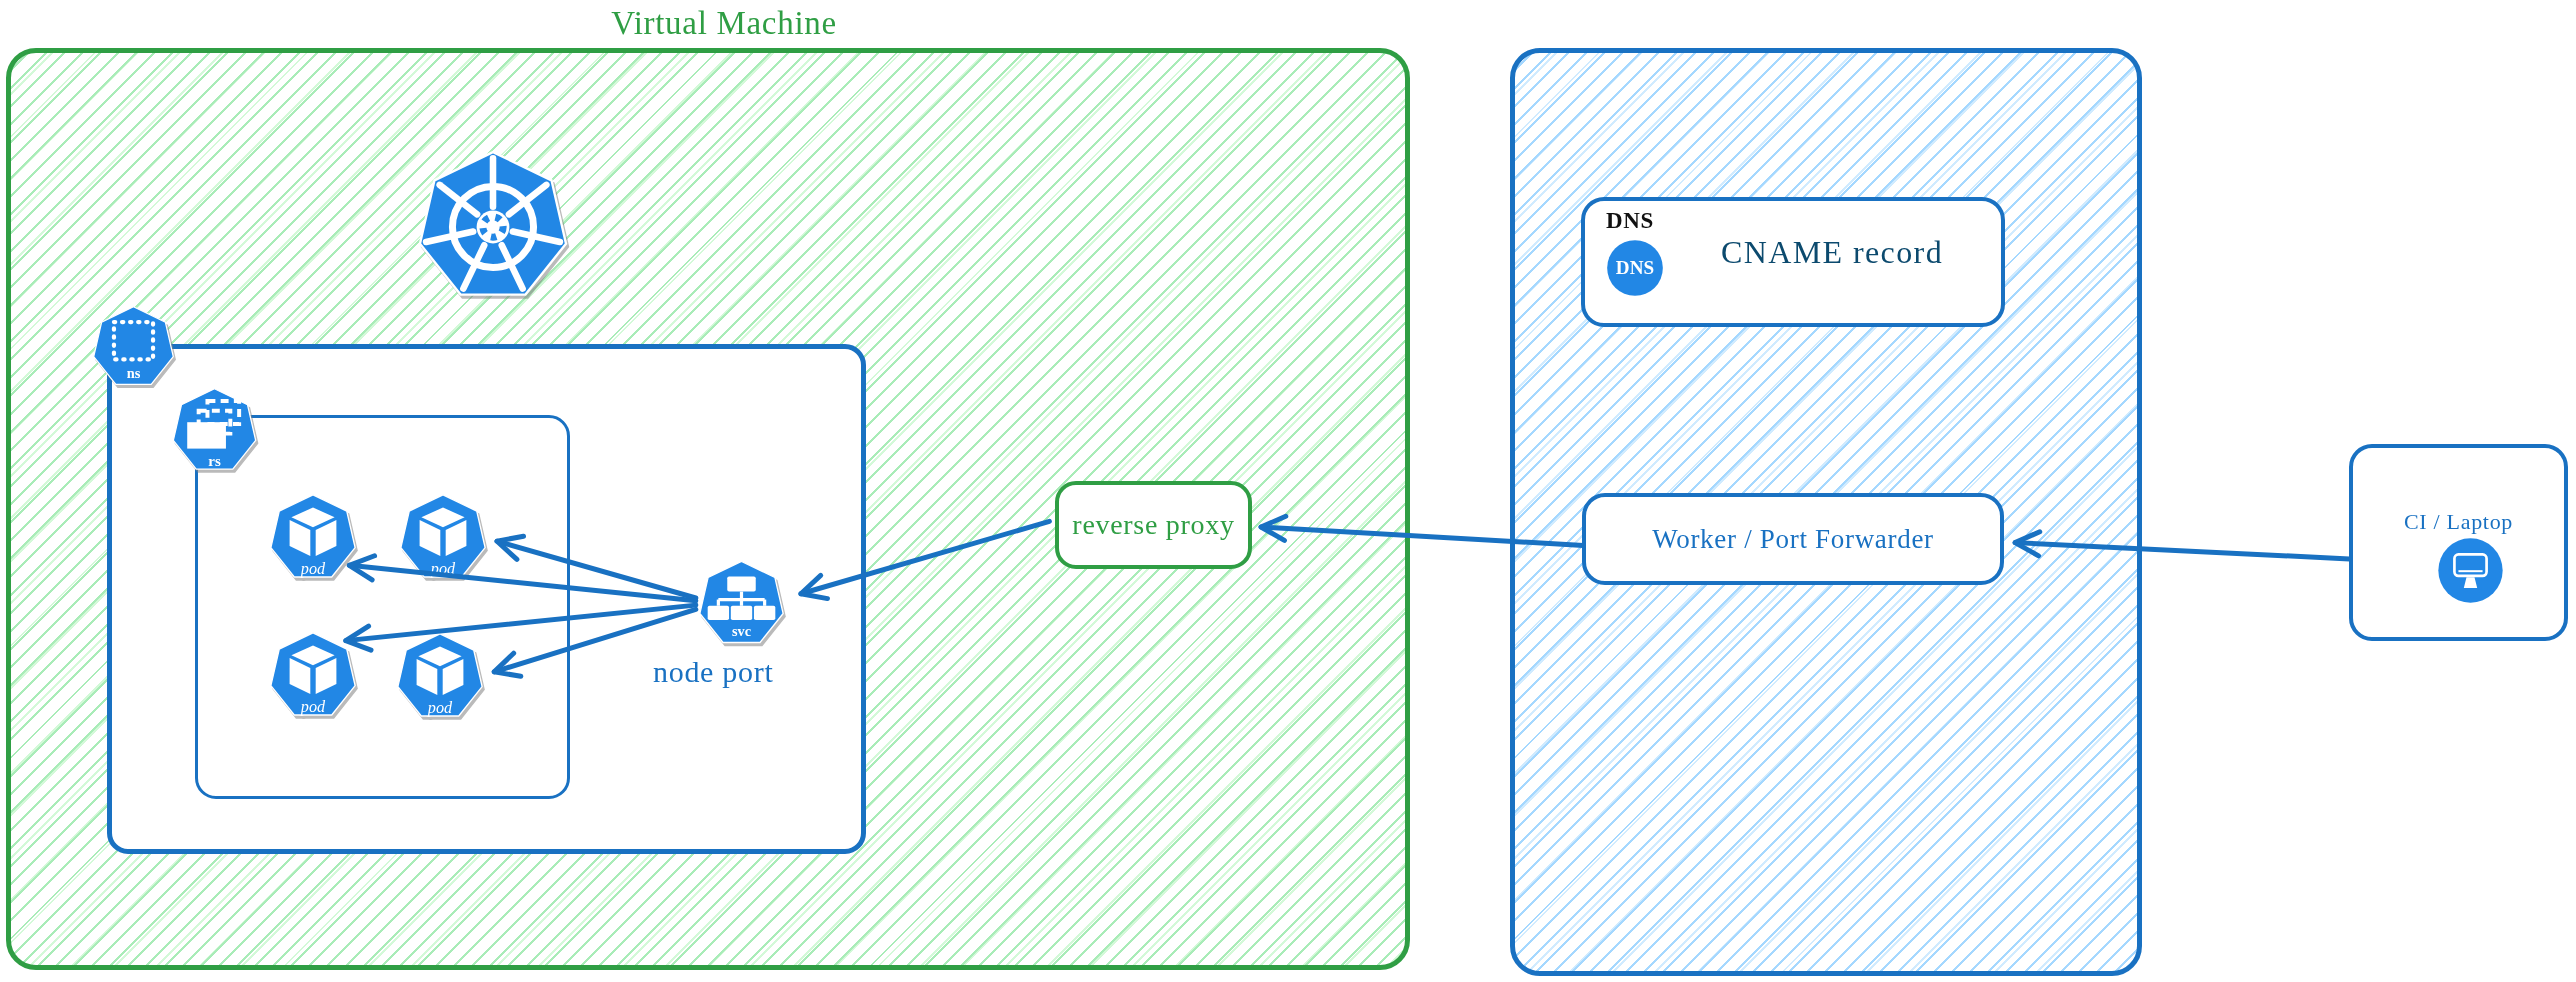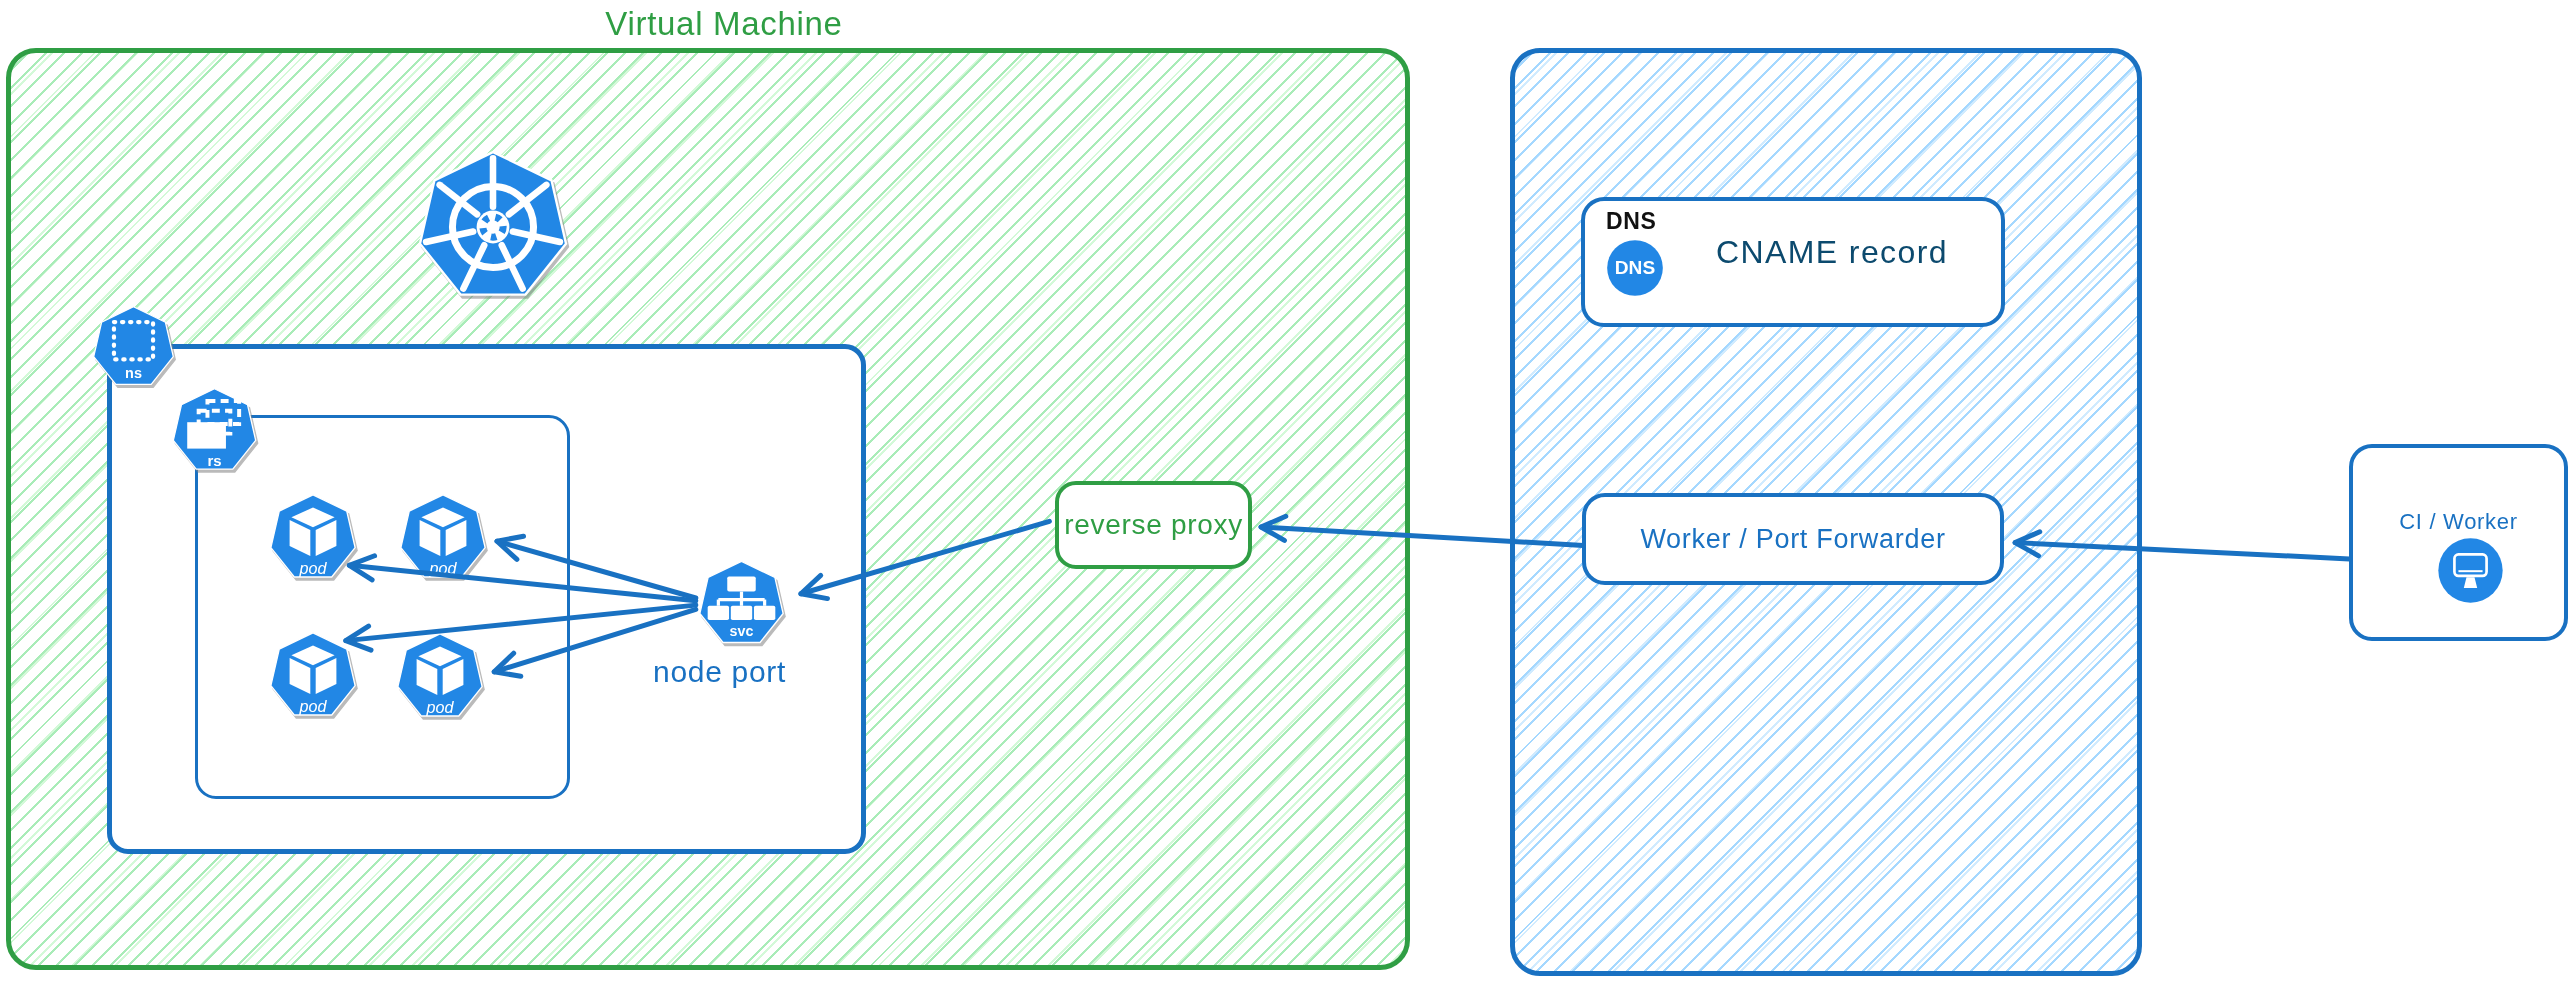--- a/index.html
+++ b/index.html
@@ -1,19 +1,19 @@
 <!DOCTYPE html>
 <html style="font-size:11.4px"><head>
 <meta charset="utf-8">
 <style>
   html,body{margin:0;padding:0;background:#ffffff;}
   .canvas{
     position:relative;
     width:2576px;height:983px;
-    font-family:Liberation Sans, sans-serif;
+    font-family:Liberation Serif, serif;
     overflow:hidden;
     background:#ffffff;
   }
   
   .section-box{position:absolute;box-sizing:border-box;border-radius:30px;}
   .vm-box{
     left:5.7px;top:48px;width:1404px;height:922px;
     border:5px solid #2f9e44;
     background:
       repeating-linear-gradient(135deg, rgba(0,0,0,0) 0 10.7px, #a9ecb8 10.7px 12.8px),
@@ -166,21 +166,21 @@
       <text x="50" y="61" text-anchor="middle" fill="#ffffff" font-size="33" font-weight="bold">DNS</text>
     </svg>
     <span class="cname-label">CNAME record</span>
   </div>
 
   <div class="white-box label-box worker-box">
     <span class="blue-label">Worker / Port Forwarder</span>
   </div>
 
   <div class="white-box ci-box">
-    <div class="ci-label">CI / Worker</div>
+    <div class="ci-label">CI / Laptop</div>
     <svg class="ci-circle" width="67" height="67" viewBox="0 0 100 100">
       <circle cx="50" cy="50" r="48" fill="#2287e5"></circle>
       <rect x="26" y="26" width="48" height="32" rx="6" fill="none" stroke="#ffffff" stroke-width="4"></rect>
       <line x1="32" y1="51" x2="68" y2="51" stroke="#ffffff" stroke-width="3"></line>
       <polygon points="44,60 56,60 60,76 40,76" fill="#ffffff"></polygon>
     </svg>
   </div>
 
   <svg class="overlay" viewBox="0 0 3628 1384" width="2576" height="983">
     <defs>

